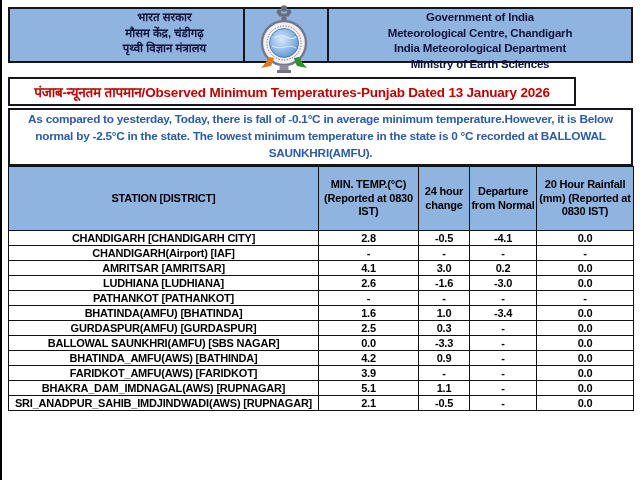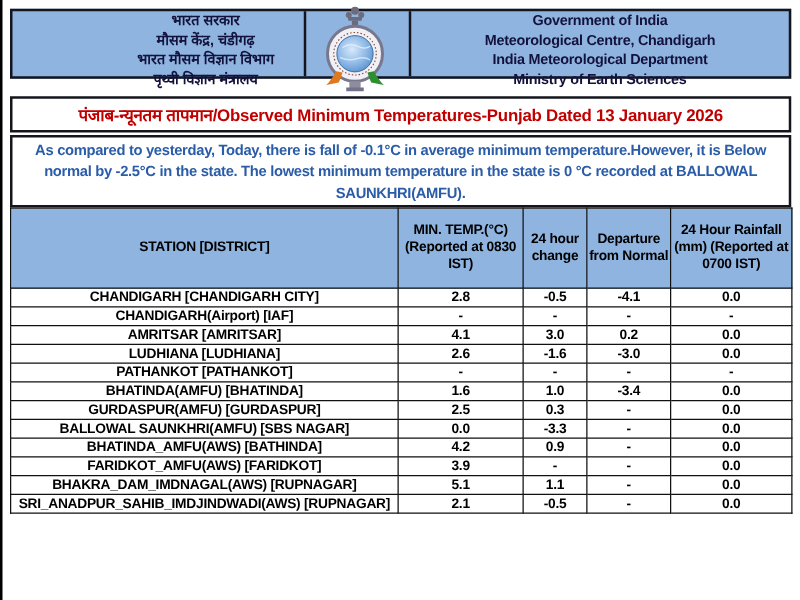--- a/index.html
+++ b/index.html
@@ -15,30 +15,30 @@
   .d1 { left:233px; } .d2 { left:317px; }
   .hindi-block { position:absolute; left:0; top:1px; width:233px; padding-left:76px;
                  text-align:center; color:#12123c; font-weight:bold;
                  font-size:11.5px; line-height:15.5px; }
   .english-block { position:absolute; left:319px; top:1px; width:302px; 
                    text-align:center; color:#12123c; font-weight:bold;
                    font-size:11.5px; line-height:15.5px; letter-spacing:-0.2px; }
   .logo { position:absolute; left:248px; top:-5px; width:52px; height:72px; }
 
   
-  .title-box { position:absolute; left:8px; top:77px; width:625px; height:29px;
+  .title-box { position:absolute; left:8px; top:77px; width:568px; height:29px;
                border:2px solid #15151e; background:#fff;
                display:flex; align-items:center; justify-content:center; }
   .title-text { color:#C00000; font-weight:bold; font-size:13.5px; white-space:nowrap;
                 letter-spacing:-0.2px; }
 
   
   .summary-box { position:absolute; left:8px; top:108px; width:625px; height:58px;
                  border:2px solid #15151e; background:#fff; padding:2px 12px;
-                 display:flex; align-items:center; justify-content:center; }
+                 display:flex; align-items:flex-end; justify-content:center; }
   .summary-text { color:#2A5CA8; font-weight:bold; font-size:11.8px; line-height:17px;
                   text-align:center; letter-spacing:-0.25px; }
 
   
   .data-table { position:absolute; left:8px; top:166px; width:625px;
                 border-collapse:collapse; table-layout:fixed; }
   .data-table th, .data-table td { border:1.6px solid #111; font-weight:bold;
                 text-align:center; vertical-align:middle; letter-spacing:-0.2px; }
   .data-table thead th { background:#8FB4E0; color:#000; font-size:11px;
                 line-height:13.5px; height:64px; padding:2px 1px; }
@@ -53,21 +53,20 @@
 <div class="page">
   <div class="left-edge"></div>
 
   <div class="header-box">
     <div class="hdr-divider d1"></div>
     <div class="hdr-divider d2"></div>
 
     <div class="hindi-block">
       <div>भारत सरकार</div>
       <div>मौसम केंद्र, चंडीगढ़</div>
-      <div>भारत मौसम विज्ञान विभाग</div>
       <div>पृथ्वी विज्ञान मंत्रालय</div>
     </div>
 
     <svg class="logo" viewBox="0 0 52 72">
       <defs>
         <radialGradient id="globeGrad" cx="42%" cy="38%" r="75%">
           <stop offset="0%" stop-color="#d8e9fa"></stop>
           <stop offset="55%" stop-color="#8cb8e6"></stop>
           <stop offset="100%" stop-color="#4f86c4"></stop>
         </radialGradient>
@@ -118,21 +117,21 @@
         <col style="width:51px">
       <col style="width:67px">
         <col style="width:97px">
     </colgroup>
     <thead>
       <tr>
         <th>STATION [DISTRICT]</th>
         <th>MIN. TEMP.(°C) (Reported at 0830 IST)</th>
         <th>24 hour change</th>
         <th>Departure from Normal</th>
-        <th>24 Hour Rainfall (mm) (Reported at 0700 IST)</th>
+        <th>20 Hour Rainfall (mm) (Reported at 0830 IST)</th>
       </tr>
     </thead>
     <tbody>
         <tr>
     <td>CHANDIGARH  [CHANDIGARH CITY]</td>
     <td>2.8</td>
     <td>-0.5</td>
     <td>-4.1</td>
     <td>0.0</td>
   </tr>

